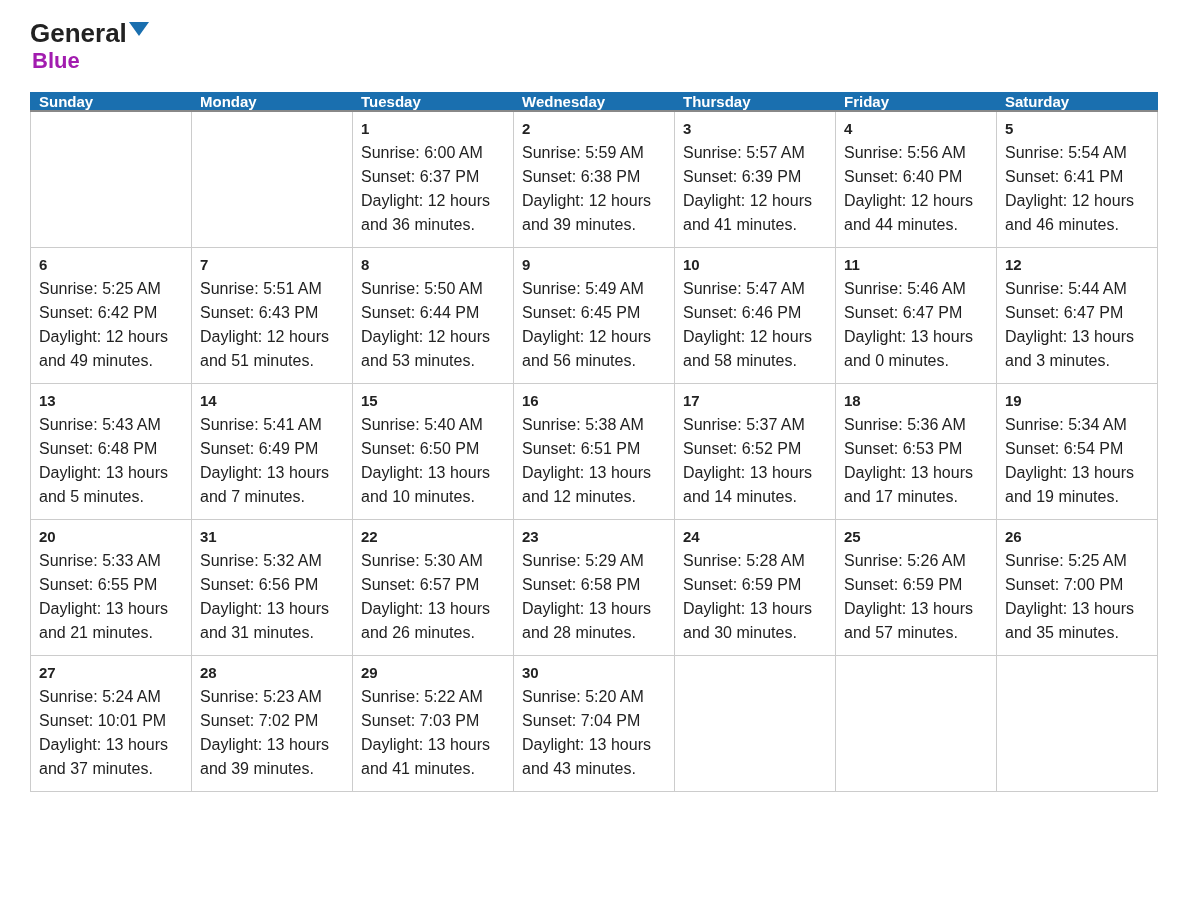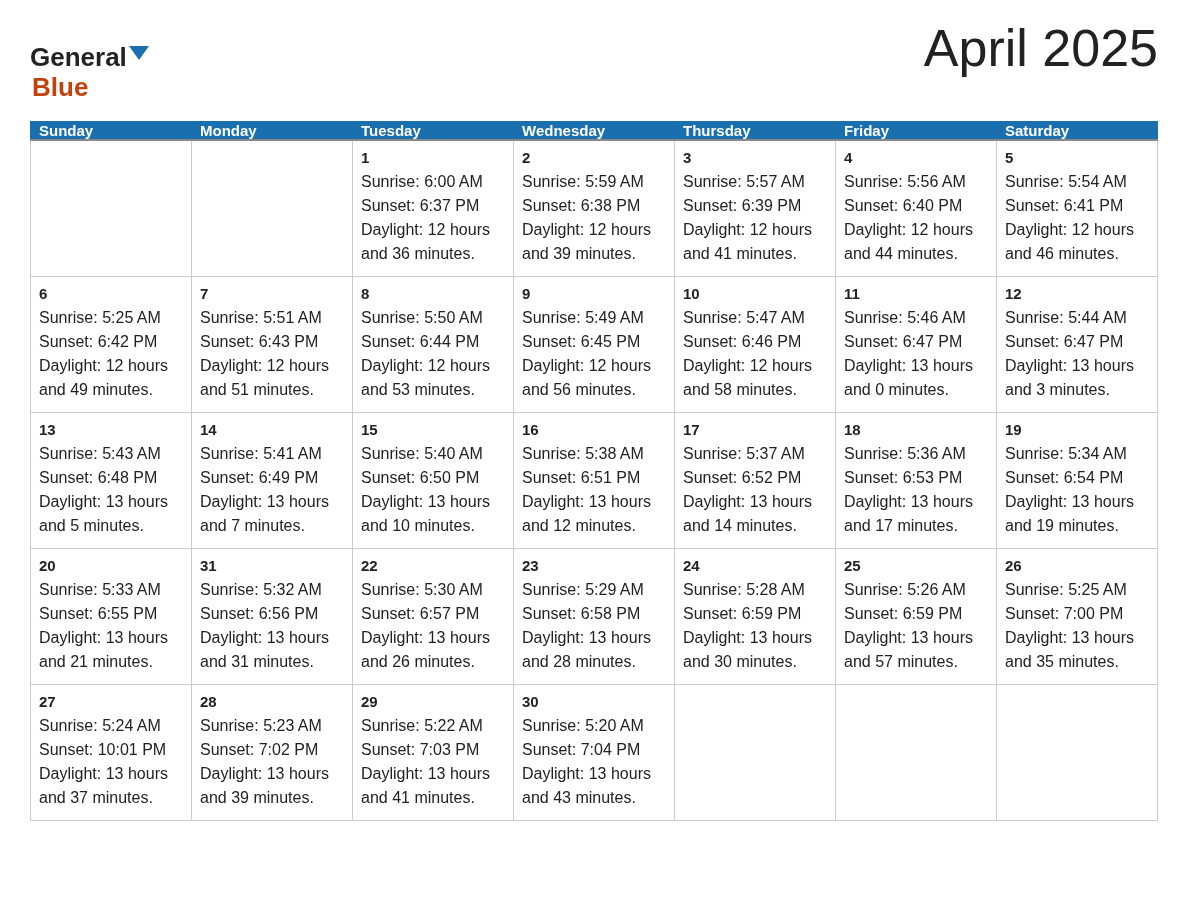--- a/index.html
+++ b/index.html
@@ -14,43 +14,42 @@
     .header-area {
       display: flex;
       justify-content: space-between;
       align-items: flex-start;
       margin-bottom: 18px;
     }
     .logo-area {
       display: flex;
       flex-direction: column;
       align-items: flex-start;
-      margin-top: 24px;
     }
     .logo-text {
       font-size: 26px;
       font-weight: bold;
       color: #222;
       line-height: 1;
     }
     .logo-triangle {
       display: inline-block;
       width: 0;
       height: 0;
       border-left: 10px solid transparent;
       border-right: 10px solid transparent;
       border-top: 14px solid #1a6faf;
       margin-left: 2px;
       vertical-align: middle;
       position: relative;
       top: -4px;
     }
     .logo-blue-label {
-      color: #c2410c;
-      font-size: 26px;
+      color: #a21caf;
+      font-size: 22px;
       font-weight: bold;
       margin-top: 2px;
       margin-left: 2px;
     }
     .title-area {
       text-align: right;
     }
     .month-year {
       font-size: 52px;
       font-weight: normal;
@@ -114,21 +113,20 @@
 
 <div class="header-area">
   <div class="logo-area">
     <div style="display:flex; align-items:center;">
       <span class="logo-text">General</span>
       <span class="logo-triangle"></span>
     </div>
     <span class="logo-blue-label">Blue</span>
   </div>
   <div class="title-area">
-    <div class="month-year">April 2025</div>
   </div>
 </div>
 
 <table class="calendar-table">
   <thead>
     <tr id="header-row">
         <th>Sunday</th>
         <th>Monday</th>
         <th>Tuesday</th>
         <th>Wednesday</th>

